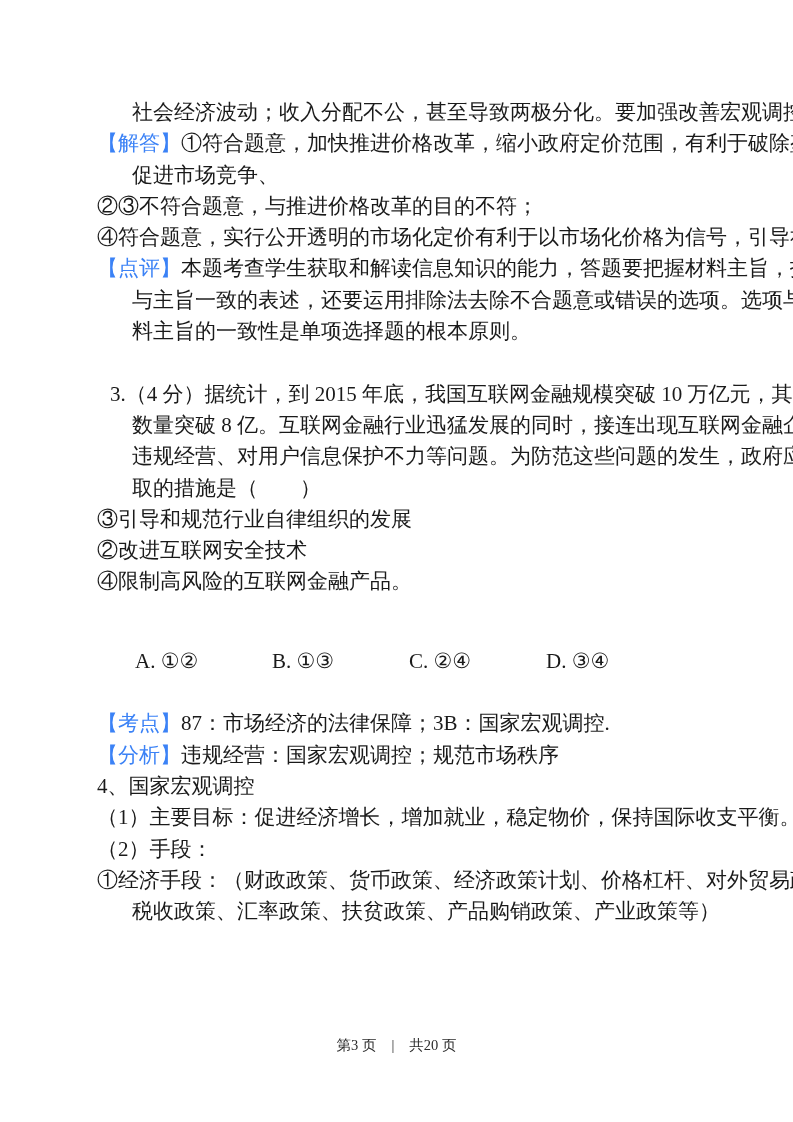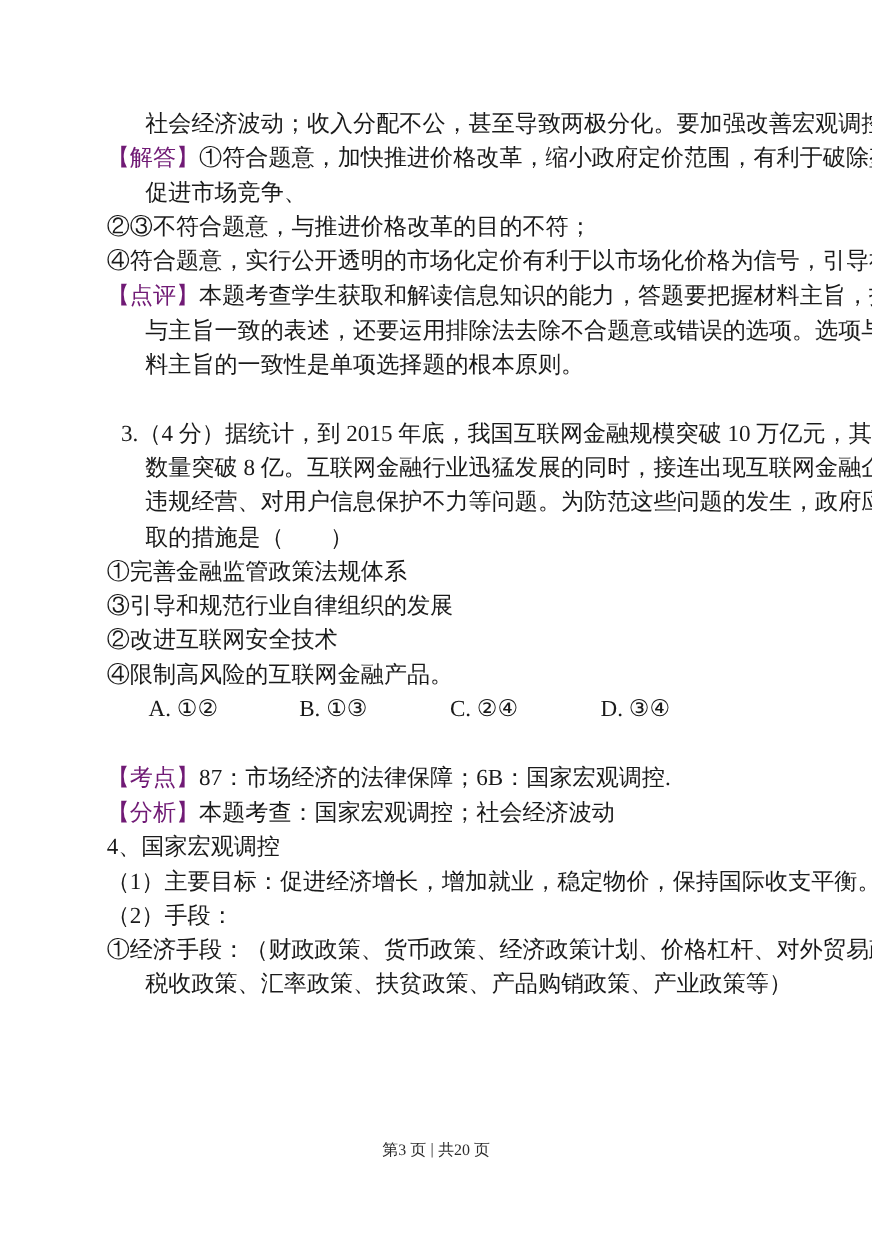--- a/index.html
+++ b/index.html
@@ -10,27 +10,27 @@
     overflow:hidden;
     font-family:"Liberation Serif","DejaVu Serif",serif;
     color:#1a1a1a;
   }
   .doc{position:absolute;top:97px;left:0;right:0;}
   .line{height:31.3px;line-height:31.3px;font-size:21px;white-space:nowrap;}
   .blank{height:31.3px;}
   .indent-base{padding-left:97px;}
   .indent-cont{padding-left:132px;}
   .indent-qnum{padding-left:110px;}
-  .indent-opt{padding-left:135px;}
-  .blue{color:#701a75;}
+  .indent-opt{padding-left:135px;margin-top:48px;}
+  .blue{color:#3b82f6;}
   .opt-item{display:inline-block;width:137px;}
   .opt-item:last-child{width:auto;}
   .footer{
     position:absolute;left:0;right:0;top:1036px;
-    display:flex;justify-content:center;align-items:center;gap:4px;
+    display:flex;justify-content:center;align-items:center;gap:15px;
     font-size:14.5px;color:#2b2b2b;
     font-family:"Liberation Serif","DejaVu Serif",serif;
   }
 </style>
 </head>
 <body>
 
 <div class="page">
   <div class="doc">
       <div class="line indent-cont"><span>社会经济波动；收入分配不公，甚至导致两极分化。要加强改善宏观调控，</span></div>
@@ -39,28 +39,27 @@
       <div class="line indent-base"><span>②③不符合题意，与推进价格改革的目的不符；</span></div>
       <div class="line indent-base"><span>④符合题意，实行公开透明的市场化定价有利于以市场化价格为信号，引导社会</span></div>
       <div class="line indent-base"><span class="blue">【点评】</span><span>本题考查学生获取和解读信息知识的能力，答题要把握材料主旨，找出</span></div>
       <div class="line indent-cont"><span>与主旨一致的表述，还要运用排除法去除不合题意或错误的选项。选项与材</span></div>
       <div class="line indent-cont"><span>料主旨的一致性是单项选择题的根本原则。</span></div>
       <div class="line blank"></div>
       <div class="line indent-qnum"><span>3.（4 分）据统计，到 2015 年底，我国互联网金融规模突破 10 万亿元，其用户</span></div>
       <div class="line indent-cont"><span>数量突破 8 亿。互联网金融行业迅猛发展的同时，接连出现互联网金融企业</span></div>
       <div class="line indent-cont"><span>违规经营、对用户信息保护不力等问题。为防范这些问题的发生，政府应采</span></div>
       <div class="line indent-cont"><span>取的措施是（　　）</span></div>
-      <div class="line indent-base"><span>①完善金融监管政策法规体系</span></div>
       <div class="line indent-base"><span>③引导和规范行业自律组织的发展</span></div>
       <div class="line indent-base"><span>②改进互联网安全技术</span></div>
       <div class="line indent-base"><span>④限制高风险的互联网金融产品。</span></div>
       <div class="line indent-opt"><span class="opt-item">A. ①②</span><span class="opt-item">B. ①③</span><span class="opt-item">C. ②④</span><span class="opt-item">D. ③④</span></div>
       <div class="line blank"></div>
-      <div class="line indent-base"><span class="blue">【考点】</span><span>87：市场经济的法律保障；6B：国家宏观调控.</span></div>
-      <div class="line indent-base"><span class="blue">【分析】</span><span>本题考查：国家宏观调控；社会经济波动</span></div>
+      <div class="line indent-base"><span class="blue">【考点】</span><span>87：市场经济的法律保障；3B：国家宏观调控.</span></div>
+      <div class="line indent-base"><span class="blue">【分析】</span><span>违规经营：国家宏观调控；规范市场秩序</span></div>
       <div class="line indent-base"><span>4、国家宏观调控</span></div>
       <div class="line indent-base"><span>（1）主要目标：促进经济增长，增加就业，稳定物价，保持国际收支平衡。</span></div>
       <div class="line indent-base"><span>（2）手段：</span></div>
       <div class="line indent-base"><span>①经济手段：（财政政策、货币政策、经济政策计划、价格杠杆、对外贸易政策、</span></div>
       <div class="line indent-cont"><span>税收政策、汇率政策、扶贫政策、产品购销政策、产业政策等）</span></div>
     </div>
   <div class="footer">
     <span>第3 页</span>
     <span>|</span>
     <span>共20 页</span>

